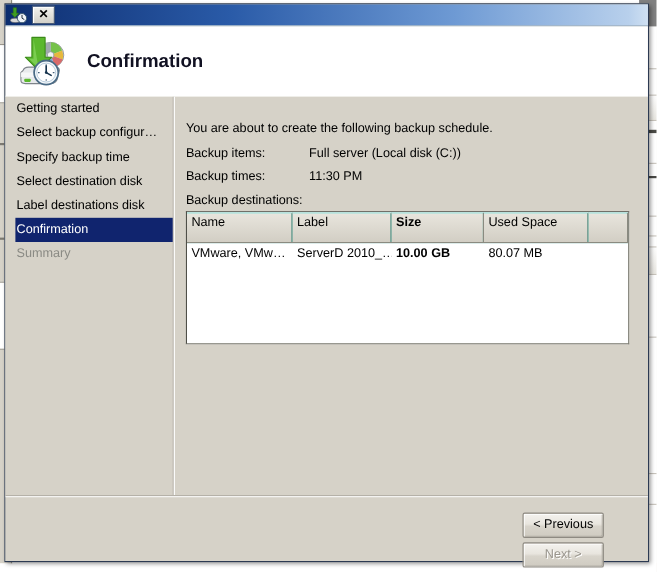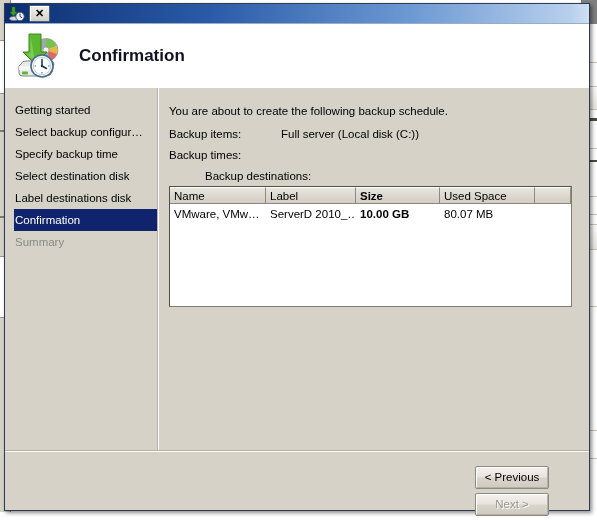--- a/index.html
+++ b/index.html
@@ -146,21 +146,21 @@
   #body-area {
     position: relative;
     height: 363px;
     background: #d6d2c8;
     display: flex;
   }
   #sidebar {
     width: 153px;
     flex: 0 0 auto;
     background: #d6d2c8;
-    padding-top: 11px;
+    padding-top: 0;
     box-sizing: border-box;
     border-right: 1px solid #b5b1a8;
   }
   .nav-item {
     height: 22px;
     line-height: 22px;
     padding-left: 10px;
     font-size: 11.5px;
     color: #000000;
     white-space: nowrap;
@@ -174,59 +174,58 @@
     padding-left: 1px;
     margin-right: 0px;
   }
   .nav-item.disabled {
     color: #8a8a84;
   }
 
   #content {
     flex: 1 1 auto;
     background: #d6d2c8;
-    padding: 17px 0 0 10px;
+    padding: 23px 0 0 10px;
     box-sizing: border-box;
     border-left: 1px solid #ffffff;
     position: relative;
   }
   .intro-line {
     font-size: 11.5px;
     color: #000000;
     margin-bottom: 11px;
   }
   .kv-row {
     display: flex;
     margin-bottom: 9px;
     font-size: 11.5px;
   }
   .kv-label { width: 112px; flex: 0 0 auto; }
   .kv-value { flex: 1 1 auto; }
   .dest-label {
     font-size: 11.5px;
     margin-top: 2px;
     margin-bottom: 4px;
-    margin-left: 36px;
   }
 
   
   #dest-table {
     width: 403px;
     height: 121px;
     background: #ffffff;
     border: 1px solid #7f7f76;
     border-top-color: #4f4f48;
     border-left-color: #4f4f48;
     box-sizing: border-box;
     overflow: hidden;
     position: relative;
   }
   #dest-table .thead {
     display: flex;
-    height: 17px;
+    height: 28px;
     background: #14b8a6;
     border-bottom: 1px solid #8a8a80;
     box-sizing: border-box;
   }
   #dest-table .th {
     font-size: 11.5px;
     line-height: 16px;
     padding-left: 4px;
     box-sizing: border-box;
     background: linear-gradient(to bottom,#e8e5dd,#d2cec4);
@@ -394,20 +393,21 @@
     <div id="content">
       <div class="intro-line">You are about to create the following backup schedule.</div>
 
       <div class="kv-row">
         <span class="kv-label">Backup items:</span>
         <span class="kv-value">Full server (Local disk (C:))</span>
       </div>
 
       <div class="kv-row">
         <span class="kv-label">Backup times:</span>
+        <span class="kv-value">11:30 PM</span>
       </div>
 
       <div class="dest-label">Backup destinations:</div>
 
       <div id="dest-table">
         <div class="thead">
           <div class="th col-0">Name</div>
           <div class="th col-1">Label</div>
           <div class="th col-2">Size</div>
           <div class="th col-3">Used Space</div>

